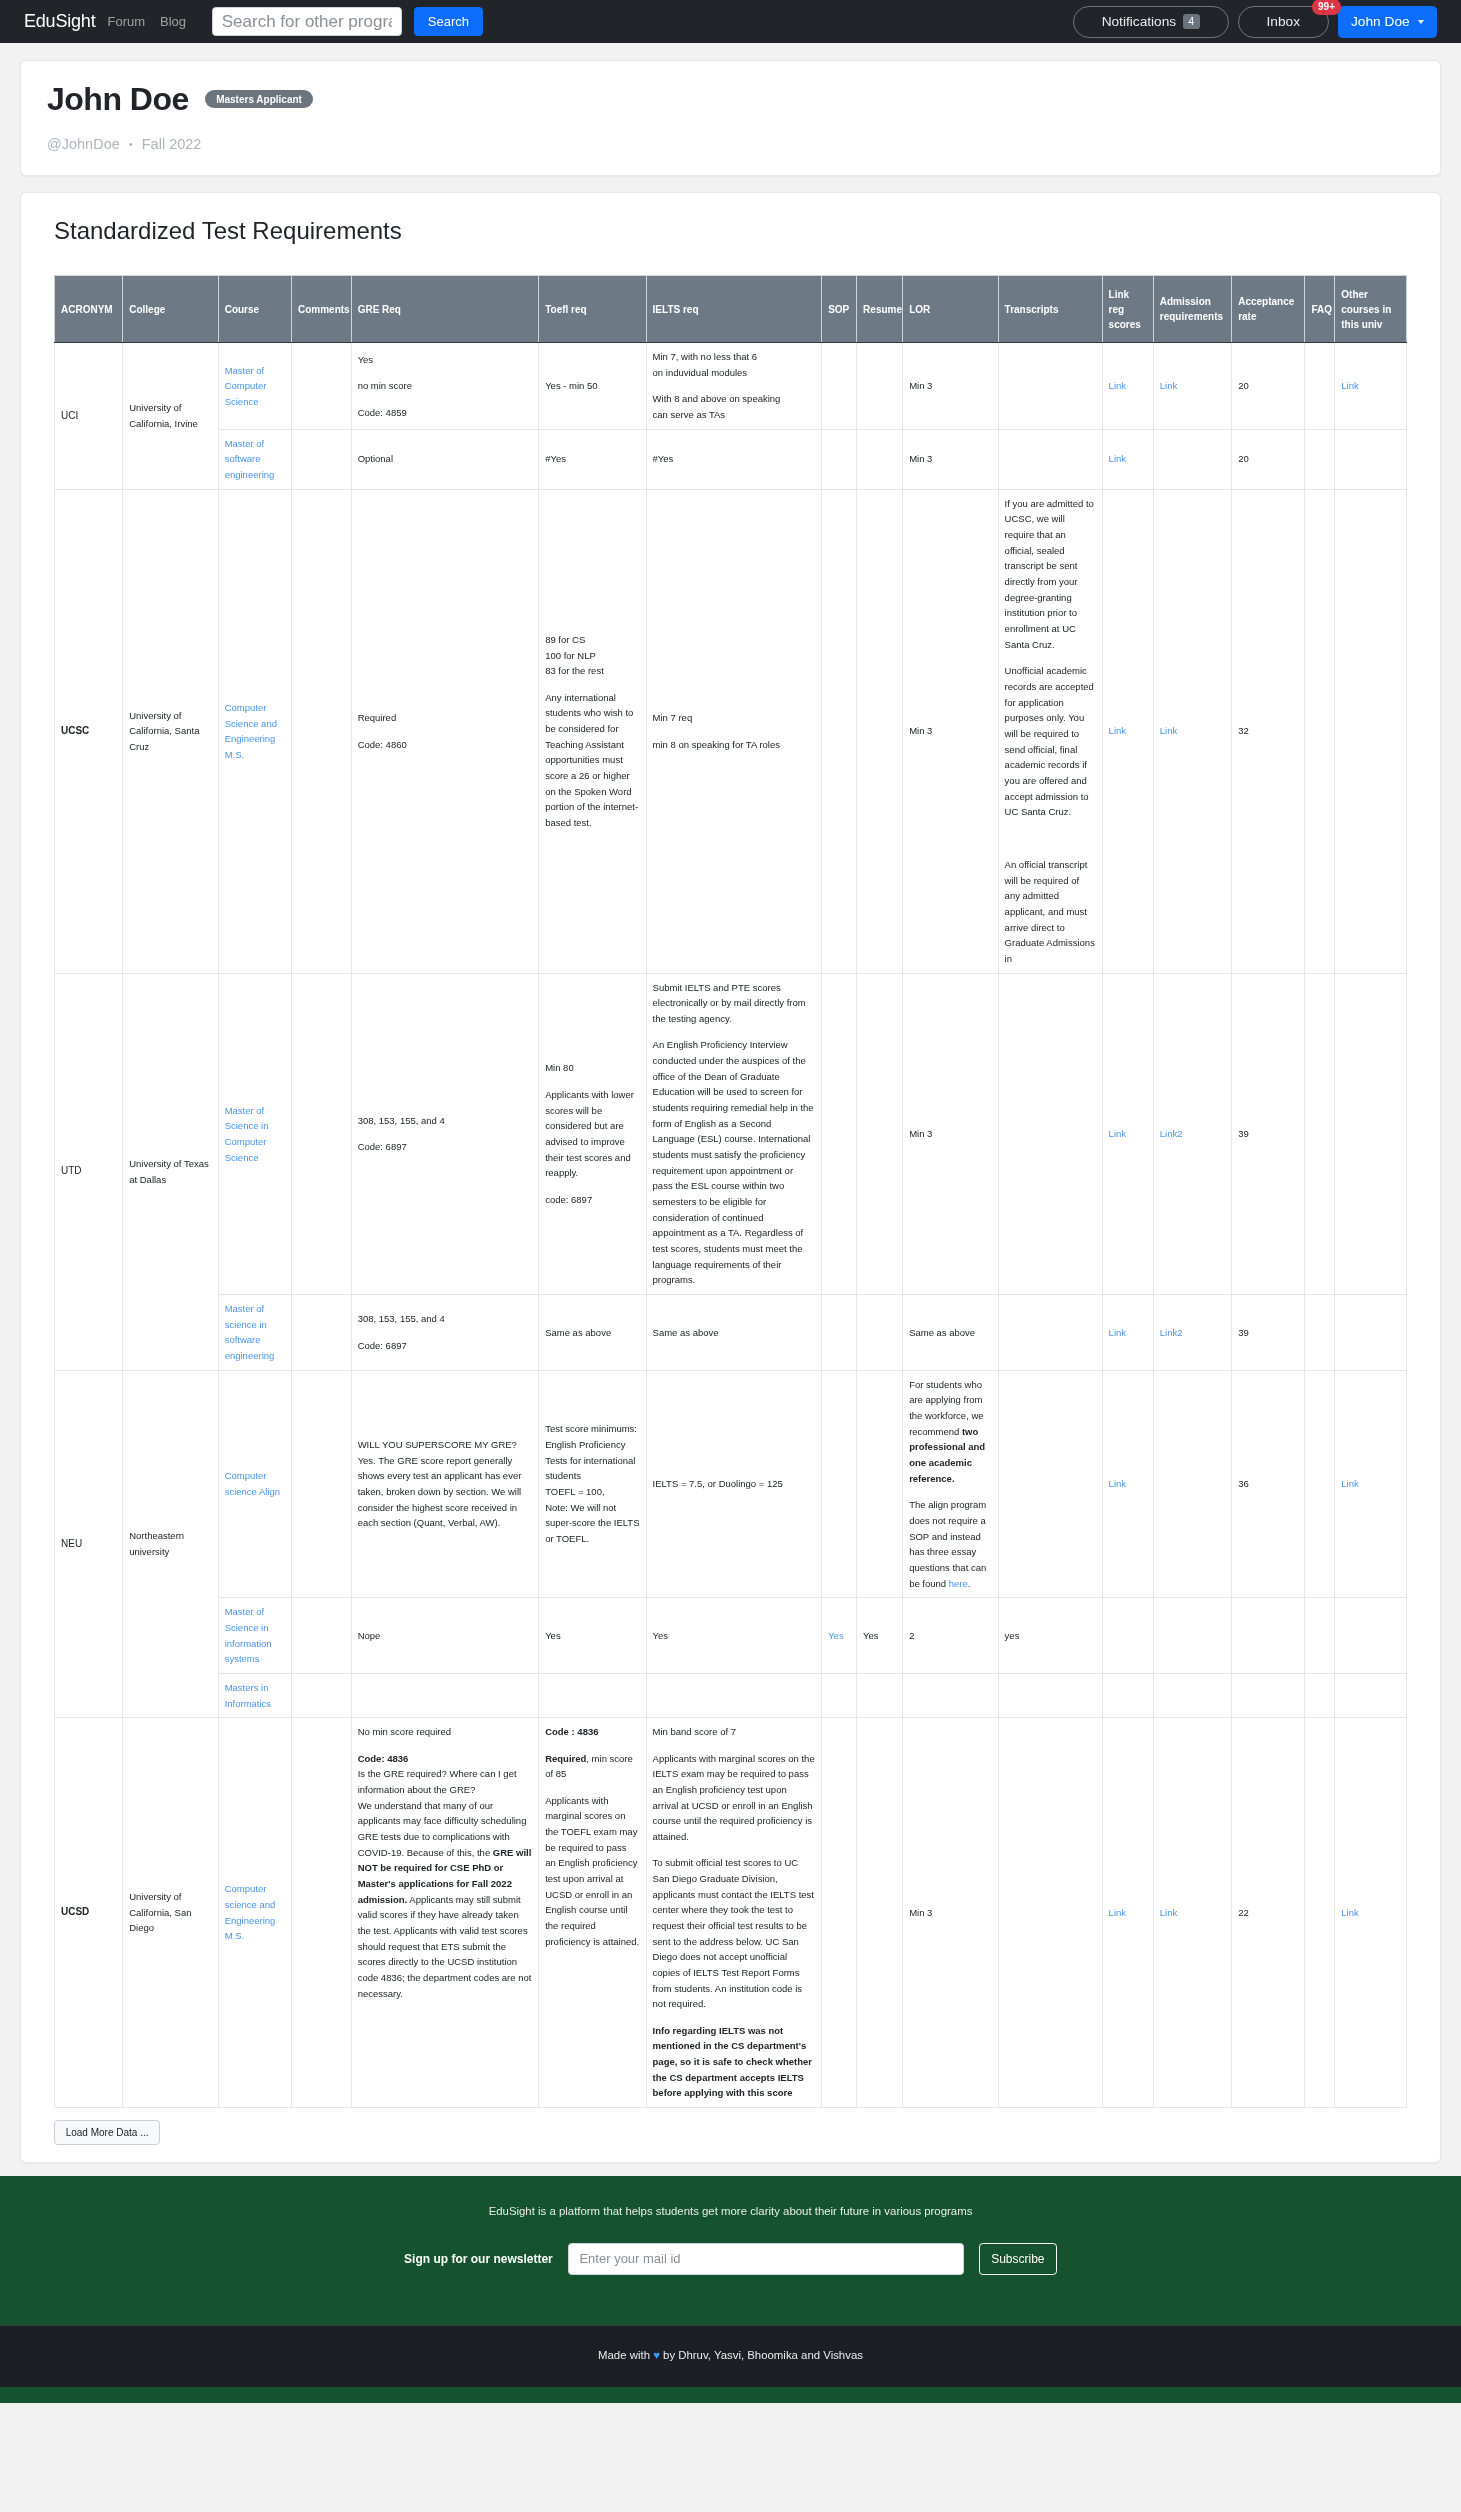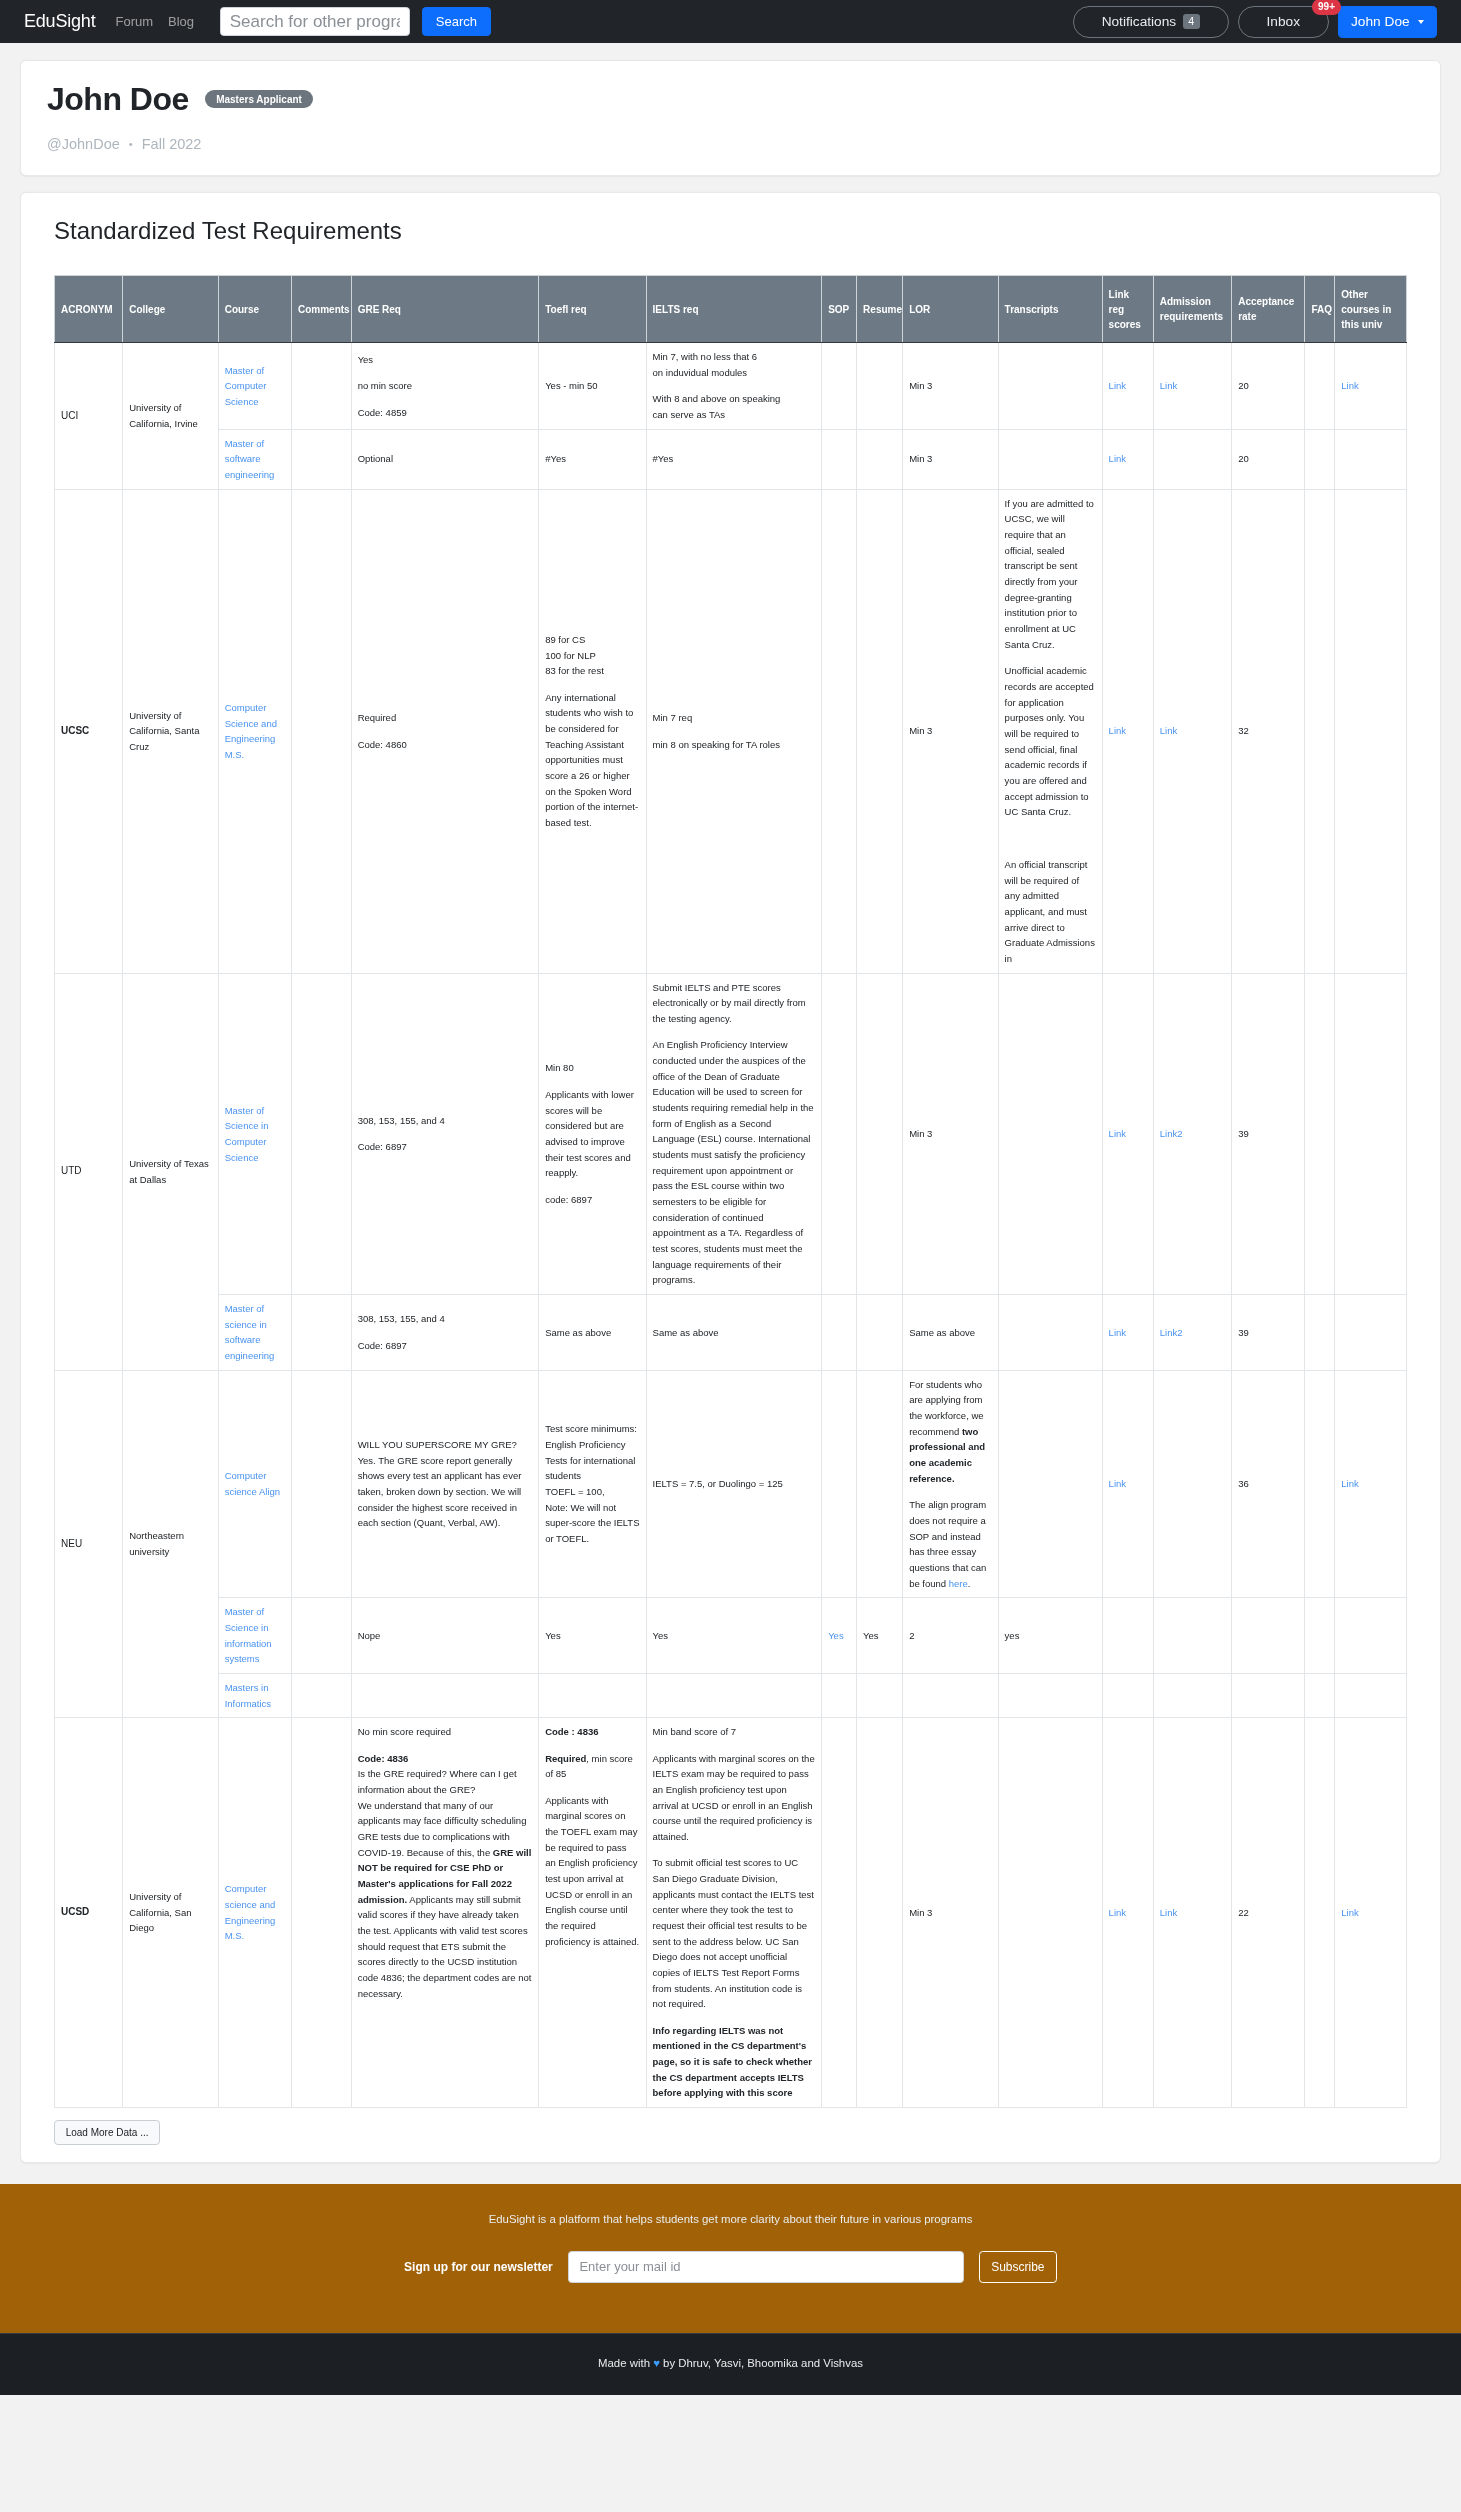--- a/index.html
+++ b/index.html
@@ -19,21 +19,21 @@
     display:flex;
     align-items:center;
     padding:0 24px;
     gap:0;
   }
   .brand {
     color:#fff;
     font-size:18px;
     font-weight:400;
     letter-spacing:-0.2px;
-    margin-right:20px;
+    margin-right:12px;
     cursor:pointer;
   }
   .nav-link {
     color:rgba(255,255,255,.55);
     font-size:13px;
     margin-right:15px;
     text-decoration:none;
     cursor:pointer;
   }
   .nav-search {
@@ -267,23 +267,23 @@
     border-radius:3.8px;
     font-size:10px;
     color:#212529;
     padding:6px 10.7px;
     cursor:pointer;
     font-family:"Liberation Sans", sans-serif;
   }
 
   
   .footer {
-    margin-top:21px;
-    background:#a16207;
-    padding:29px 0 0 0;
+    margin-top:13px;
+    background:#14532d;
+    padding:29px 0 16px 0;
   }
   .footer-tag {
     text-align:center;
     color:#e9ecef;
     font-size:11.4px;
   }
   .news-row {
     display:flex;
     align-items:center;
     justify-content:center;

